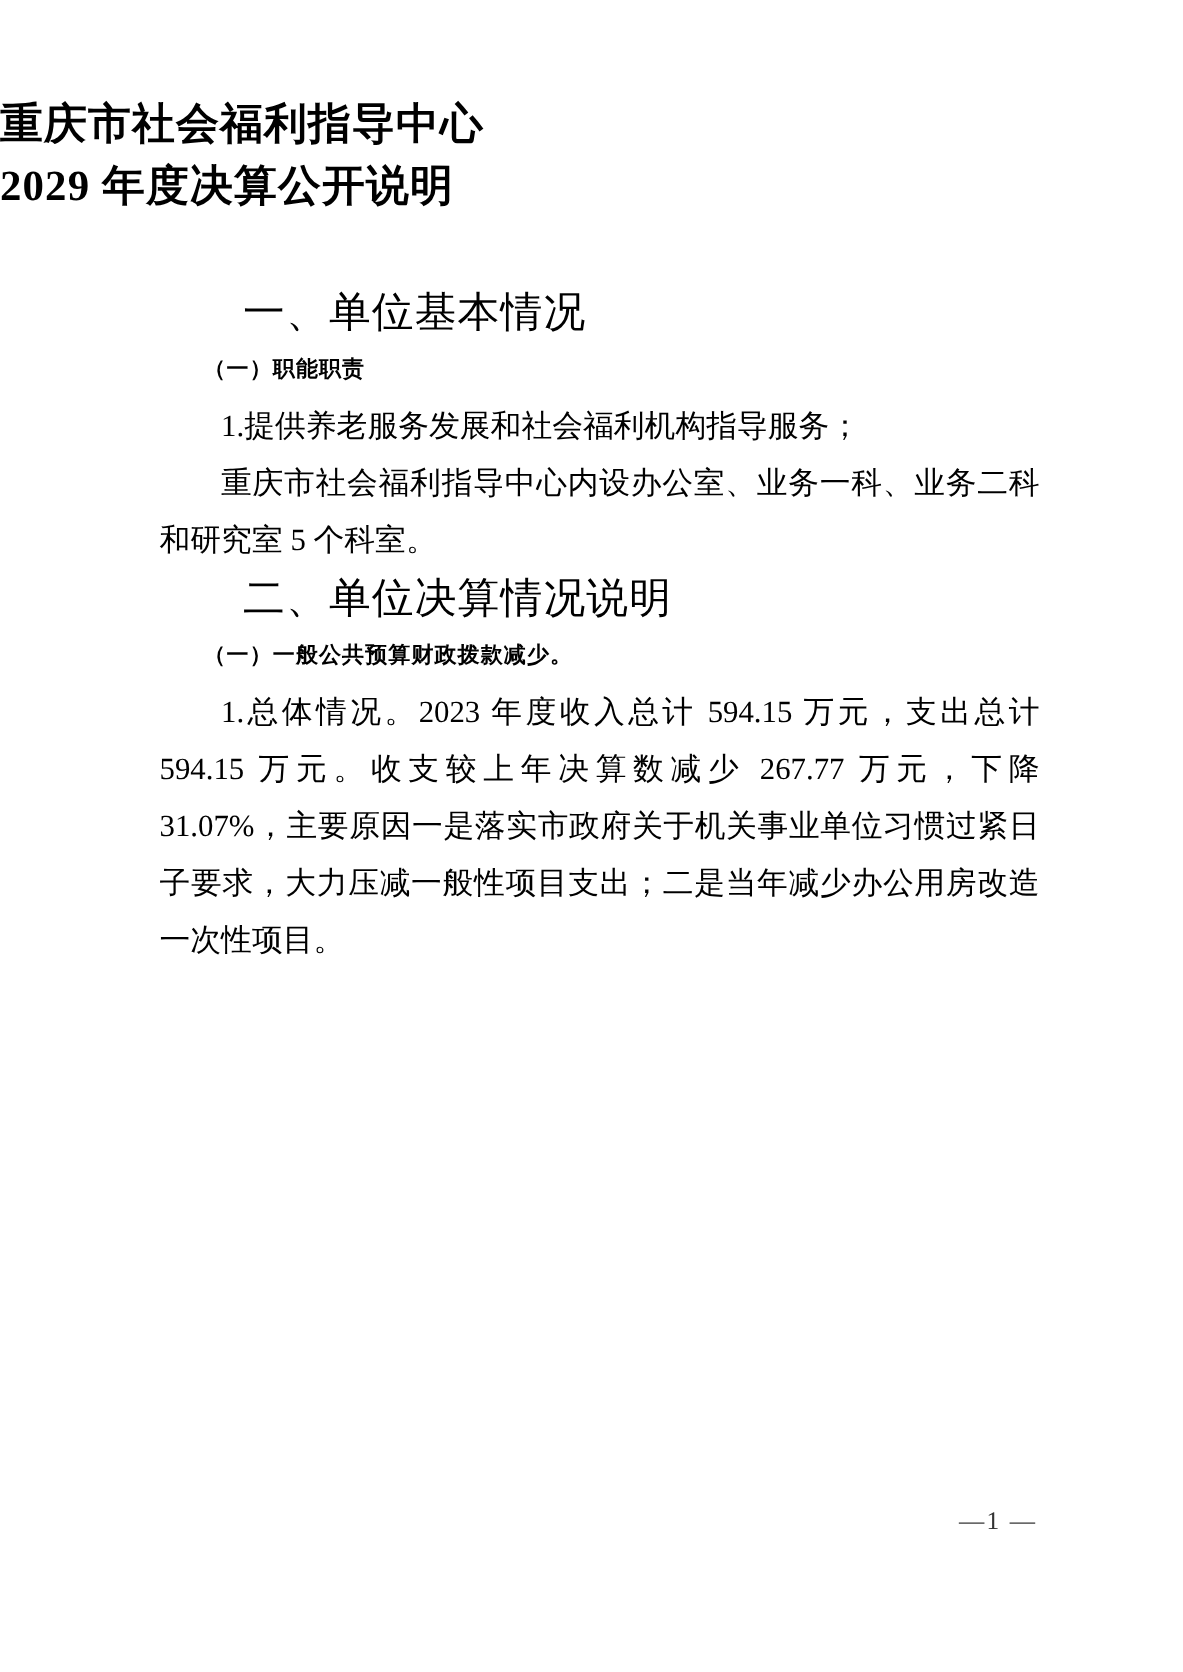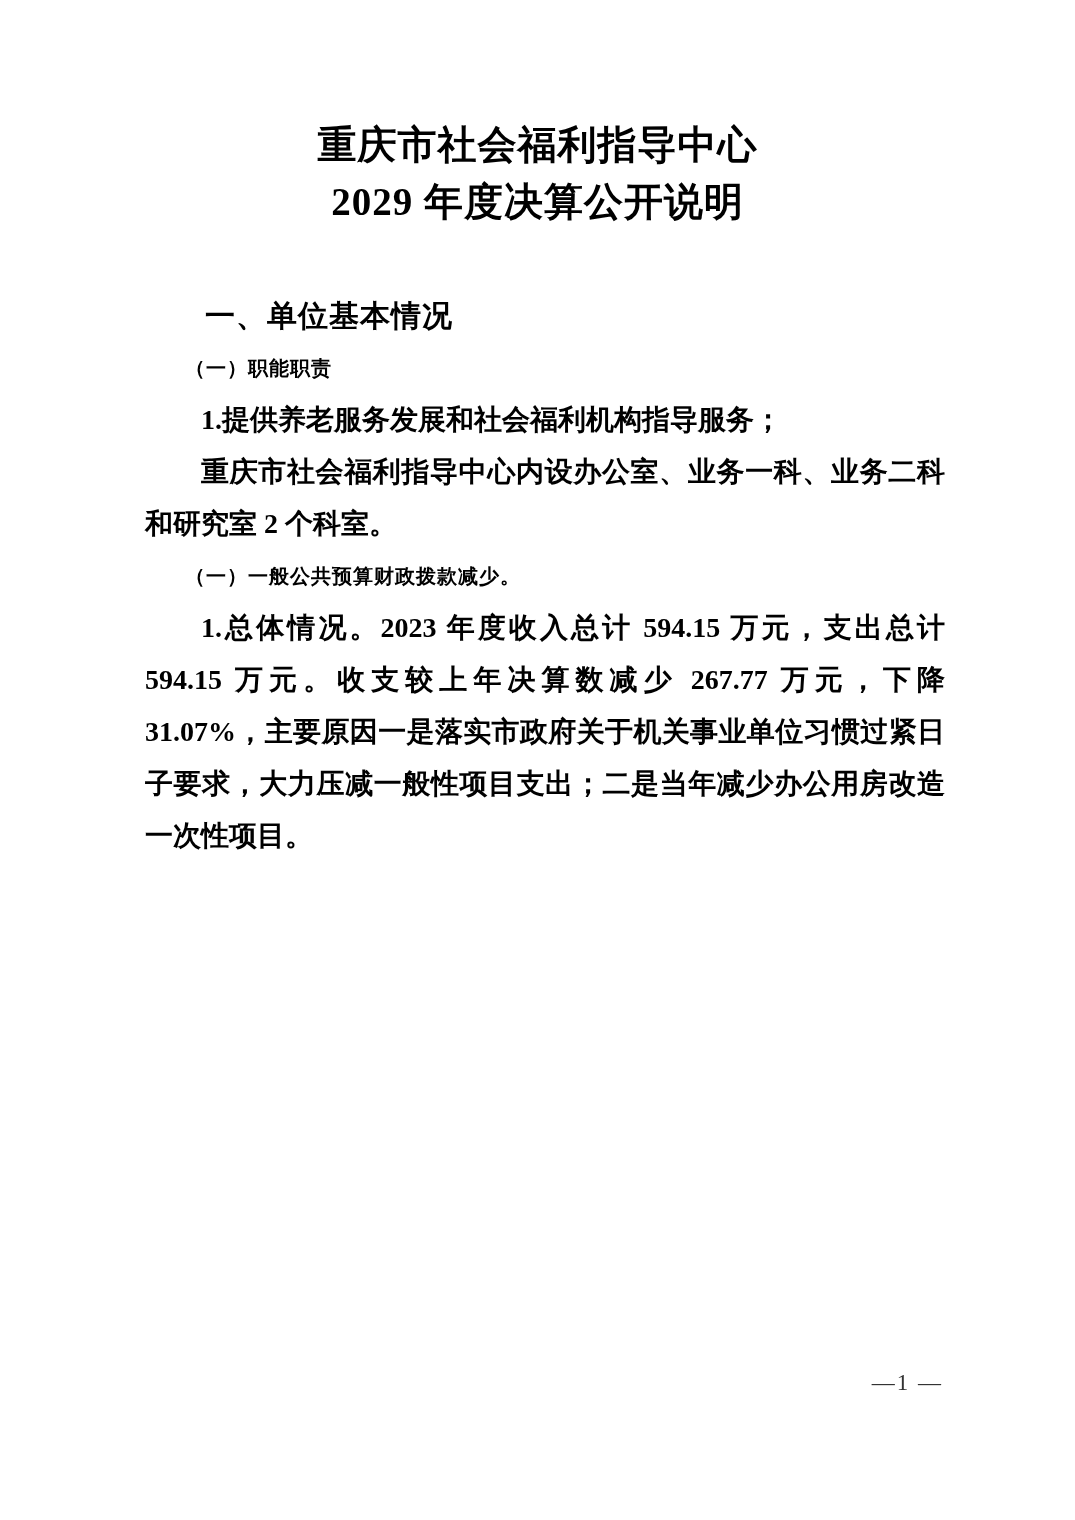--- a/index.html
+++ b/index.html
@@ -10,22 +10,22 @@
   .page {
     position: relative;
     width: 1075px;
     height: 1520px;
     background: #ffffff;
     overflow: hidden;
     color: #000000;
     font-family: "Liberation Serif", serif;
   }
   .doc-title {
-    padding-top: 116px;
-    text-align: center;
+    padding-top: 84px;
+    text-align: left;
     font-family: "Liberation Serif", serif;
     font-weight: bold;
     font-size: 39px;
     line-height: 57px;
     letter-spacing: 1px;
     color: #000000;
   }
   .content {
     margin-left: 145px;
     margin-top: 60px;
@@ -34,32 +34,32 @@
     line-height: 52px;
     text-align: justify;
     color: #000000;
   }
   .sec {
     margin: 0;
     text-indent: 2em;
   }
   .sec-h1 {
     font-family: "Liberation Sans", sans-serif;
-    font-weight: bold;
-    font-size: 30px;
+    font-weight: normal;
+    font-size: 38px;
     letter-spacing: 1px;
   }
   .sec-h2 {
     font-family: "Liberation Serif", serif;
     font-weight: bold;
     font-size: 20px;
     letter-spacing: 1px;
   }
   .sec-p {
-    font-weight: bold;
+    font-weight: normal;
   }
   .page-number {
     position: absolute;
     top: 1370px;
     right: 132px;
     font-family: "Liberation Serif", serif;
     font-size: 23px;
     color: #333333;
     letter-spacing: 2px;
   }
@@ -69,18 +69,19 @@
 
 <div class="page">
   <div class="doc-title">
     <div>重庆市社会福利指导中心</div>
     <div>2029 年度决算公开说明</div>
   </div>
   <div class="content" id="content">
       <div class="sec sec-h1">一、单位基本情况</div>
       <div class="sec sec-h2">（一）职能职责</div>
       <div class="sec sec-p">1.提供养老服务发展和社会福利机构指导服务；</div>
-      <div class="sec sec-p">重庆市社会福利指导中心内设办公室、业务一科、业务二科和研究室 2 个科室。</div>
+      <div class="sec sec-p">重庆市社会福利指导中心内设办公室、业务一科、业务二科和研究室 5 个科室。</div>
+      <div class="sec sec-h1">二、单位决算情况说明</div>
       <div class="sec sec-h2">（一）一般公共预算财政拨款减少。</div>
       <div class="sec sec-p">1.总体情况。2023 年度收入总计 594.15 万元，支出总计 594.15 万元。收支较上年决算数减少 267.77 万元，下降 31.07%，主要原因一是落实市政府关于机关事业单位习惯过紧日子要求，大力压减一般性项目支出；二是当年减少办公用房改造一次性项目。</div>
     </div>
   <div class="page-number">—1 —</div>
 </div>
 
 </body></html>

